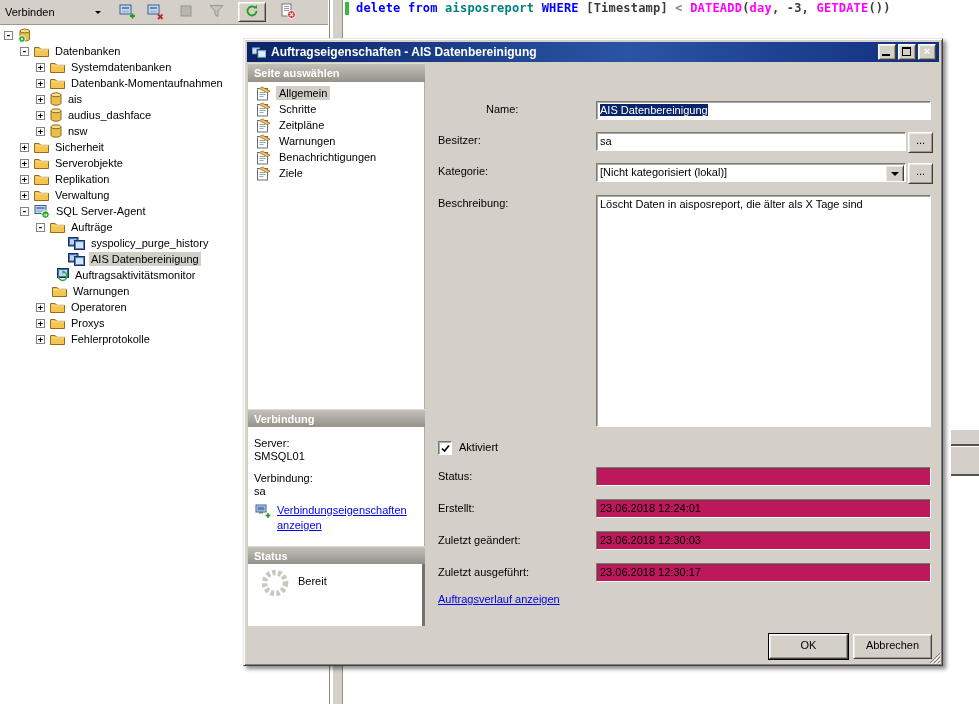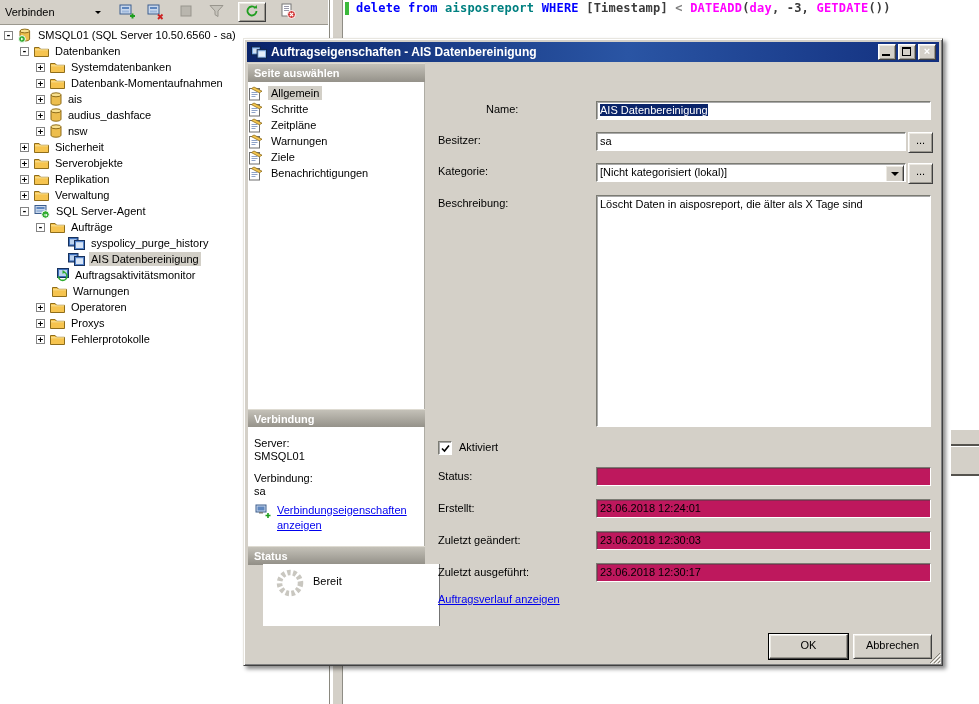--- a/index.html
+++ b/index.html
@@ -44,21 +44,21 @@
        border:1px solid;border-color:#e8e6e0 #404040 #404040 #e8e6e0;
        box-shadow:inset 1px 1px 0 #ffffff, inset -1px -1px 0 #808080, 3px 3px 4px rgba(0,0,0,.45);
        box-sizing:border-box;}
   #dlg-title{left:3px;top:3px;width:692px;height:20px;
        background:linear-gradient(90deg,#0a246a 0%,#2a55a4 55%,#122f7e 100%);
        display:flex;align-items:center;color:#fff;font-weight:bold;font-size:12px;}
   .winbtn{width:16px;height:14px;position:relative;display:inline-block;margin-left:2px;}
   .sect-hd{background:linear-gradient(180deg,#c4c1b8,#928f87);border-top:1px solid #dedbd2;
        color:#fff;font-weight:bold;line-height:18px;padding-left:6px;}
   #pages{background:#fff;}
-  .prow{height:16px;display:flex;align-items:center;padding-left:0;white-space:nowrap;}
+  .prow{height:16px;display:flex;align-items:center;padding-left:8px;white-space:nowrap;}
   .picon{margin-right:5px;flex:none;display:inline-flex;}
   .plabel{padding:1px 3px;}
   .plabel.sel{background:#d2cfc7;}
   a.lnk{color:#0000ee;text-decoration:underline;cursor:pointer;}
   .btn{font-size:11px;text-align:center;line-height:21px;}
   .arrowbtn{width:17px;height:16px;position:absolute;right:1px;top:1px;display:flex;align-items:center;justify-content:center;}
   .tri{width:0;height:0;border-left:4px solid transparent;border-right:4px solid transparent;border-top:4px solid #000;}
 </style>
 </head>
 <body>
@@ -128,21 +128,20 @@
       <div class="trow" style="margin-left:4px;">
         <span class="exp">-</span>
         <span class="ticon">
             <svg width="14" height="15" viewBox="0 0 14 15">
               <path d="M2 3v8c0 1.2 2 2 4.8 2s4.8-.8 4.8-2V3" fill="#EDBE4E" stroke="#8F6D1A"></path>
               <ellipse cx="6.8" cy="3" rx="4.8" ry="1.9" fill="#F8E08E" stroke="#8F6D1A"></ellipse>
               <circle cx="4" cy="11" r="3.4" fill="#2FAC2F" stroke="#fff"></circle>
               <path d="M3.1 9.6v2.8l2.4-1.4z" fill="#fff"></path>
             </svg>
           </span>
-        <span class="tlabel">SMSQL01 (SQL Server 10.50.6560 - sa)</span>
       </div>
 
       <div class="trow" style="margin-left:20px;">
         <span class="exp">-</span>
         <span class="ticon">
             <svg width="15" height="13" viewBox="0 0 15 13">
               <path d="M.5 11.5v-9h4.6l1.6 1.8h7.8v7.2z" fill="#F6C44F" stroke="#8F6D1A"></path>
               <path d="M1 4.8h13" stroke="#FBE49B"></path>
             </svg>
           </span>
@@ -419,52 +418,52 @@
         <span class="plabel">Warnungen</span>
       </div>
       <div class="prow">
         <span class="picon">
             <svg width="15" height="15" viewBox="0 0 15 15">
               <rect x="1.5" y="2.5" width="10" height="11.5" fill="#fff" stroke="#6E6E6E"></rect>
               <path d="M3.5 6.5h6M3.5 8.5h6M3.5 10.5h4" stroke="#8FA3C8"></path>
               <path d="M6 1l8 4.2-2.6 1.6-8-4.2z" fill="#F5C64F" stroke="#8F6D1A" stroke-width=".8"></path>
             </svg>
           </span>
-        <span class="plabel">Ziele</span>
+        <span class="plabel">Benachrichtigungen</span>
       </div>
       <div class="prow">
         <span class="picon">
             <svg width="15" height="15" viewBox="0 0 15 15">
               <rect x="1.5" y="2.5" width="10" height="11.5" fill="#fff" stroke="#6E6E6E"></rect>
               <path d="M3.5 6.5h6M3.5 8.5h6M3.5 10.5h4" stroke="#8FA3C8"></path>
               <path d="M6 1l8 4.2-2.6 1.6-8-4.2z" fill="#F5C64F" stroke="#8F6D1A" stroke-width=".8"></path>
             </svg>
           </span>
-        <span class="plabel">Benachrichtigungen</span>
+        <span class="plabel">Ziele</span>
       </div>
     </div>
 
     <div class="abs sect-hd" style="left:4px;top:370px;width:171px;height:18px;"><span>Verbindung</span></div>
     <div class="abs" style="left:4px;top:388px;width:177px;height:119px;background:#fff;border-right:1px solid #aeaca4;box-sizing:border-box;">
       <div class="abs lbl" style="left:6px;top:10px;">Server:</div>
       <div class="abs lbl" style="left:6px;top:23px;">SMSQL01</div>
       <div class="abs lbl" style="left:6px;top:45px;">Verbindung:</div>
       <div class="abs lbl" style="left:6px;top:58px;">sa</div>
       <span class="abs" style="left:7px;top:77px;"><svg width="17" height="15">
             <rect x="1" y="1" width="10" height="7" fill="#C8D7EC" stroke="#3C5E8E"></rect>
             <rect x="2.5" y="2.5" width="7" height="4" fill="#5E86BE"></rect>
             <rect x="4" y="8" width="4" height="1.5" fill="#7A7A74"></rect>
             <path d="M10.5 11.5h5M13 9v5" stroke="#1F9E1F" stroke-width="1.6"></path>
           </svg></span>
       <a class="abs lnk" style="left:29px;top:77px;"><span>Verbindungseigenschaften</span></a>
       <a class="abs lnk" style="left:29px;top:92px;"><span>anzeigen</span></a>
     </div>
 
     <div class="abs sect-hd" style="left:4px;top:507px;width:171px;height:18px;"><span>Status</span></div>
-    <div class="abs" style="left:19px;top:525px;width:177px;height:62px;background:#fff;border-right:1px solid #737373;box-sizing:border-box;">
+    <div class="abs" style="left:4px;top:525px;width:177px;height:62px;background:#fff;border-right:3px solid #737373;box-sizing:border-box;">
       <span class="abs" style="left:12px;top:4px;"><svg width="30" height="30">
             <circle cx="15" cy="15" r="10.5" fill="none" stroke="#c9c7c0" stroke-width="5.5" stroke-dasharray="3.4 2.4"></circle>
           </svg></span>
       <div class="abs lbl" style="left:50px;top:11px;">Bereit</div>
     </div>
 
 
     <div class="abs" style="left:181px;top:49px;width:515px;height:538px;">
       <div class="abs lbl" style="left:13px;top:15px;padding-left:48px;">Name:</div>
       <div class="abs tb" style="left:171px;top:13px;width:327px;height:17px;"><span style="background:#0a246a;color:#fff;">AIS Datenbereinigung</span></div>

